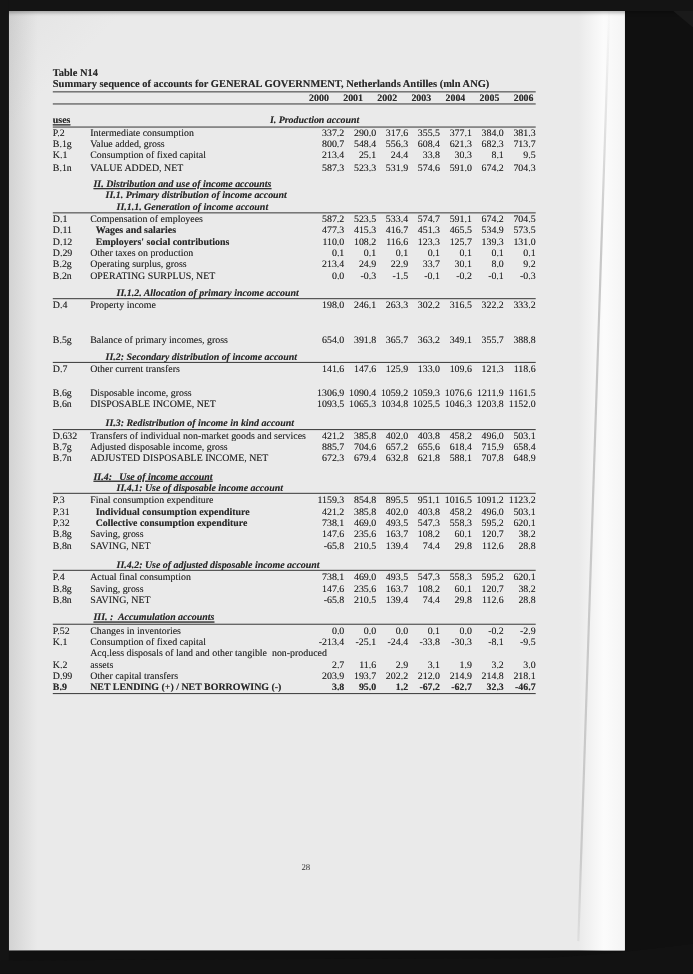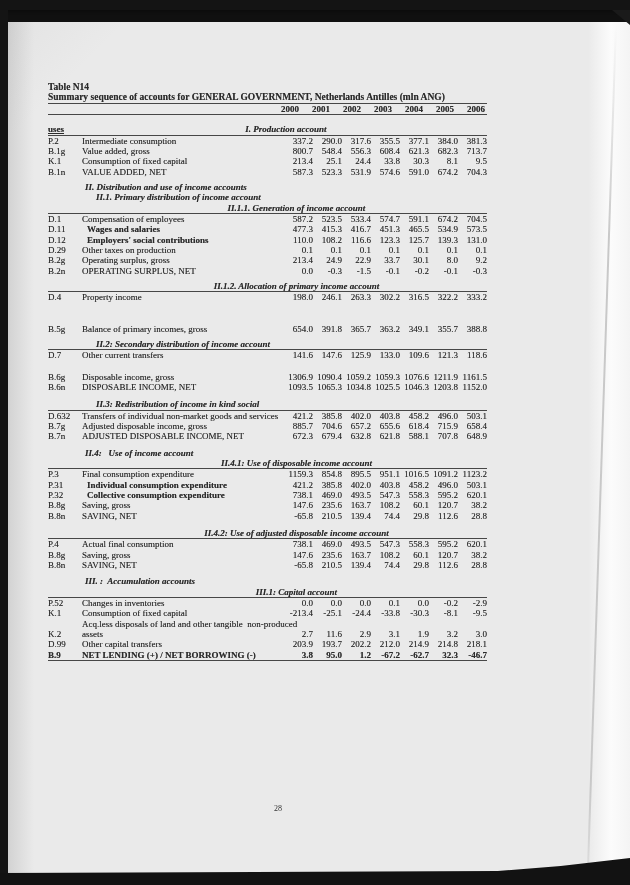--- a/index.html
+++ b/index.html
@@ -5,21 +5,21 @@
   html,body { margin:0; padding:0; }
   body {
     width:630px; height:885px; position:relative; overflow:hidden;
     background:#101010;
     font-family:"Liberation Serif", serif;
   }
   .scan { position:absolute; inset:0; }
 
   
   .page {
-    position:absolute; left:8px; top:22px; width:622px; height:862px;
+    position:absolute; left:8px; top:2px; width:560px; height:862px;
     background:linear-gradient(135deg, #e3e3e3 0%, #eaeaea 8%, #eaeaea 100%);
   }
   .page-left-shade {
     position:absolute; left:0; top:0; width:26px; height:100%;
     background:linear-gradient(to right, rgba(150,150,150,.28), rgba(150,150,150,0));
   }
   .page-right-highlight {
     position:absolute; right:0; top:0; width:42px; height:100%;
     background:linear-gradient(to right, rgba(252,252,252,0) 0%, rgba(253,253,253,.92) 55%, #f4f4f4 100%);
   }
@@ -54,23 +54,23 @@
   }
   .title-line { font-size:9.5px; font-weight:bold; line-height:10.3px; white-space:nowrap; }
   .rule { height:1.2px; background:#474747; }
   .flexrow { display:flex; height:10.3px; align-items:baseline; }
   .years { font-weight:bold; }
   .cell-code { width:34px; flex:0 0 34px; }
   .cell-label { flex:1 1 auto; white-space:nowrap; overflow:hidden; }
   .cell-val { flex:0 0 29px; width:29px; text-align:right; white-space:nowrap; }
   .uses-word { text-decoration:underline; font-weight:bold; }
   .sec { font-weight:bold; font-style:italic; white-space:nowrap; height:10.3px; }
-  .sec.lvl1 { padding-left:37px; }
+  .sec.lvl1 { padding-left:37px;text-decoration:underline; }
   .sec.lvl2 { padding-left:48px; }
-  .sec.lvl3 { padding-left:58px;text-align:center; }
+  .sec.lvl3 { padding-left:58px; }
   .hdr-label { font-weight:bold; font-style:italic; }
   .bold-row { font-weight:bold; }
   .ind1 { padding-left:5px;font-weight:bold; }
 
   .page-number {
     position:absolute; left:255px; top:782px; width:30px; text-align:center;
     font-size:8px; color:#333;
   }
 </style>
 </head>
@@ -278,21 +278,21 @@
             <div class="cell-label">DISPOSABLE INCOME, NET</div>
             <div class="cell-val">1093.5</div>
             <div class="cell-val">1065.3</div>
             <div class="cell-val">1034.8</div>
             <div class="cell-val">1025.5</div>
             <div class="cell-val">1046.3</div>
             <div class="cell-val">1203.8</div>
             <div class="cell-val">1152.0</div>
           </div>
           <div style="height: 7px;"></div>
-          <div class="sec lvl2">II.3: Redistribution of income in kind social</div>
+          <div class="sec lvl2">II.3: Redistribution of income in kind account</div>
           <div class="rule"></div>
           <div class="flexrow">
             <div class="cell-code">D.632</div>
             <div class="cell-label">Transfers of individual non-market goods and services</div>
             <div class="cell-val">421.2</div>
             <div class="cell-val">385.8</div>
             <div class="cell-val">402.0</div>
             <div class="cell-val">403.8</div>
             <div class="cell-val">458.2</div>
             <div class="cell-val">496.0</div>
@@ -410,21 +410,20 @@
             <div class="cell-val">-65.8</div>
             <div class="cell-val">210.5</div>
             <div class="cell-val">139.4</div>
             <div class="cell-val">74.4</div>
             <div class="cell-val">29.8</div>
             <div class="cell-val">112.6</div>
             <div class="cell-val">28.8</div>
           </div>
           <div style="height: 6px;"></div>
           <div class="sec lvl1">III. :&nbsp; Accumulation accounts</div>
-          <div class="sec lvl3">III.1: Capital account</div>
           <div class="rule"></div>
           <div class="flexrow">
             <div class="cell-code">P.52</div>
             <div class="cell-label">Changes in inventories</div>
             <div class="cell-val">0.0</div>
             <div class="cell-val">0.0</div>
             <div class="cell-val">0.0</div>
             <div class="cell-val">0.1</div>
             <div class="cell-val">0.0</div>
             <div class="cell-val">-0.2</div>

